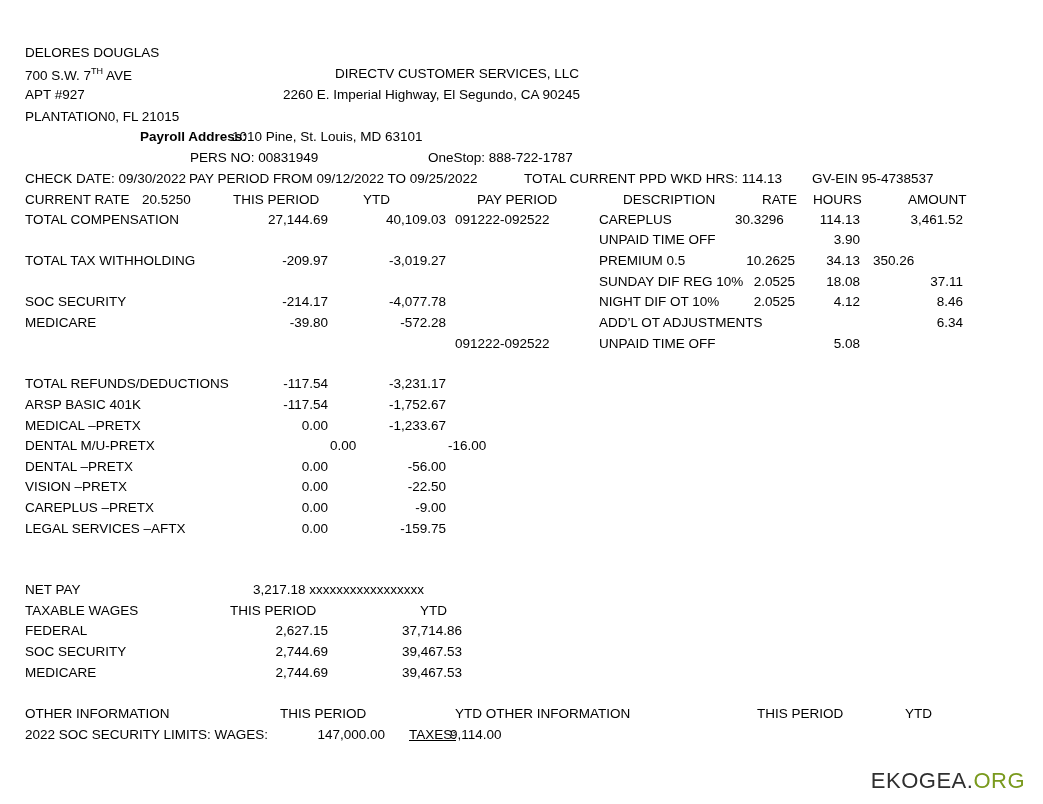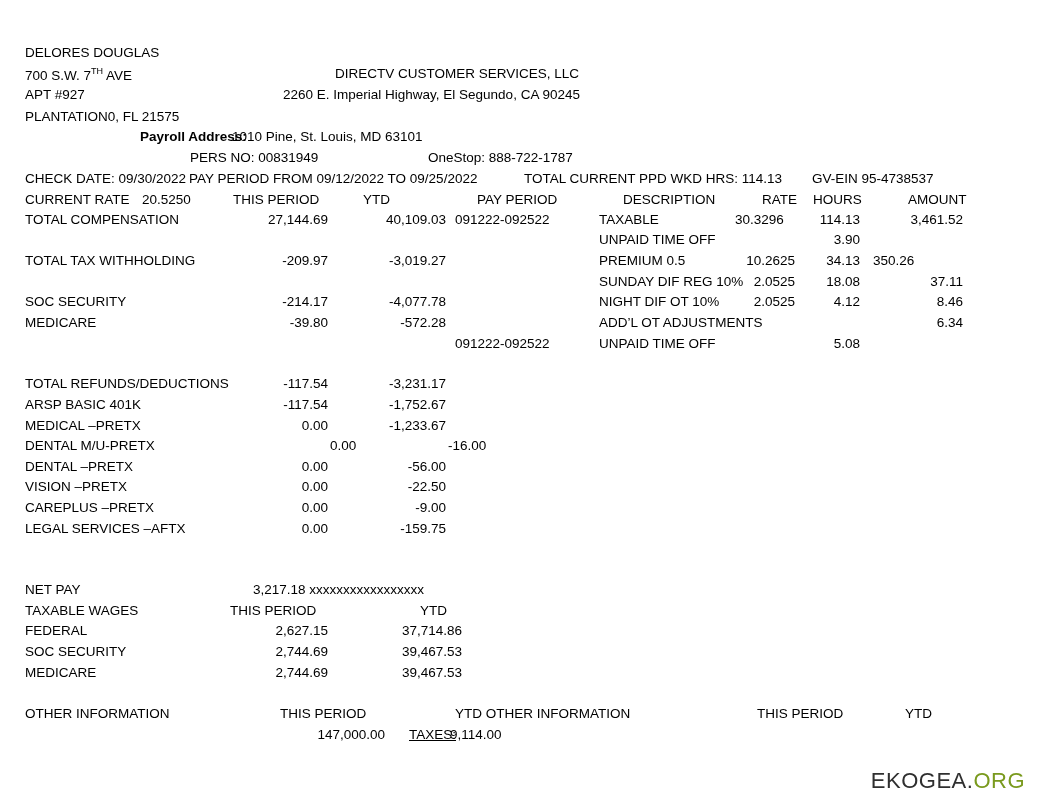--- a/index.html
+++ b/index.html
@@ -68,21 +68,21 @@
   #wm-c { color: #7a9a1e; }
 </style>
 </head>
 <body>
 
 <div class="page">
 
   <div class="abs" id="emp-name">DELORES DOUGLAS</div>
   <div class="abs" id="emp-addr1"><span>700 S.W. 7</span><span class="sup">TH</span><span> AVE</span></div>
   <div class="abs" id="emp-addr2">APT #927</div>
-  <div class="abs" id="emp-city">PLANTATION0, FL 21575</div>
+  <div class="abs" id="emp-city">PLANTATION0, FL 21015</div>
 
   <div class="abs" id="co-name">DIRECTV CUSTOMER SERVICES, LLC</div>
   <div class="abs" id="co-addr">2260 E. Imperial Highway, El Segundo, CA 90245</div>
 
   <div class="abs" id="payroll-addr-label">Payroll Address:</div>
   <div class="abs" id="payroll-addr-val">1010 Pine, St. Louis, MD 63101</div>
 
   <div class="abs" id="pers-no">PERS NO: 00831949</div>
   <div class="abs" id="onestop">OneStop: 888-722-1787</div>
 
@@ -137,21 +137,21 @@
       <div class="abs" style="left: 336px; top: 500px; width: 110px; text-align: right;">-9.00</div>
       <div class="abs" style="left: 25px; top: 521px;">LEGAL SERVICES –AFTX</div>
       <div class="abs" style="left: 218px; top: 521px; width: 110px; text-align: right;">0.00</div>
       <div class="abs" style="left: 336px; top: 521px; width: 110px; text-align: right;">-159.75</div>
     </div>
 
   <div class="abs" style="left:330px; top:438px;">0.00</div>
   <div class="abs" style="left:448px; top:438px;text-align:right;">-16.00</div>
 
   <div id="right-rows">
-      <div class="abs" style="left: 599px; top: 212px;">TAXABLE</div>
+      <div class="abs" style="left: 599px; top: 212px;">CAREPLUS</div>
       <div class="abs" style="left: 735px; top: 212px; width: 80px; text-align: left;">30.3296</div>
       <div class="abs" style="left: 780px; top: 212px; width: 80px; text-align: right;">114.13</div>
       <div class="abs" style="left: 873px; top: 212px; width: 90px; text-align: right;">3,461.52</div>
       <div class="abs" style="left: 599px; top: 232px;">UNPAID TIME OFF</div>
       <div class="abs" style="left: 780px; top: 232px; width: 80px; text-align: right;">3.90</div>
       <div class="abs" style="left: 599px; top: 253px;">PREMIUM 0.5</div>
       <div class="abs" style="left: 715px; top: 253px; width: 80px; text-align: right;">10.2625</div>
       <div class="abs" style="left: 780px; top: 253px; width: 80px; text-align: right;">34.13</div>
       <div class="abs" style="left: 873px; top: 253px; width: 90px; ">350.26</div>
       <div class="abs" style="left: 599px; top: 274px;">SUNDAY DIF REG 10%</div>
@@ -185,19 +185,20 @@
       <div class="abs" style="left: 218px; top: 665px; width: 110px; text-align: right;">2,744.69</div>
       <div class="abs" style="left: 352px; top: 665px; width: 110px; text-align: right;">39,467.53</div>
     </div>
 
   <div class="abs" style="left:25px; top:706px;">OTHER INFORMATION</div>
   <div class="abs" style="left:280px; top:706px;">THIS PERIOD</div>
   <div class="abs" style="left:455px; top:706px;">YTD OTHER INFORMATION</div>
   <div class="abs" style="left:757px; top:706px;">THIS PERIOD</div>
   <div class="abs" style="left:905px; top:706px;">YTD</div>
 
+  <div class="abs" style="left:25px; top:727px;">2022 SOC SECURITY LIMITS: WAGES:</div>
   <div class="abs" style="left:275px; top:727px; width:110px; text-align:right;">147,000.00</div>
   <div class="abs" style="left:409px; top:727px;text-decoration:underline;">TAXES:</div>
   <div class="abs" style="left:450px; top:727px;">9,114.00</div>
 
   <div id="watermark"><span id="wm-a">EKOGEA</span><span id="wm-b">.</span><span id="wm-c">ORG</span></div>
 
 </div>
 
 </body></html>

